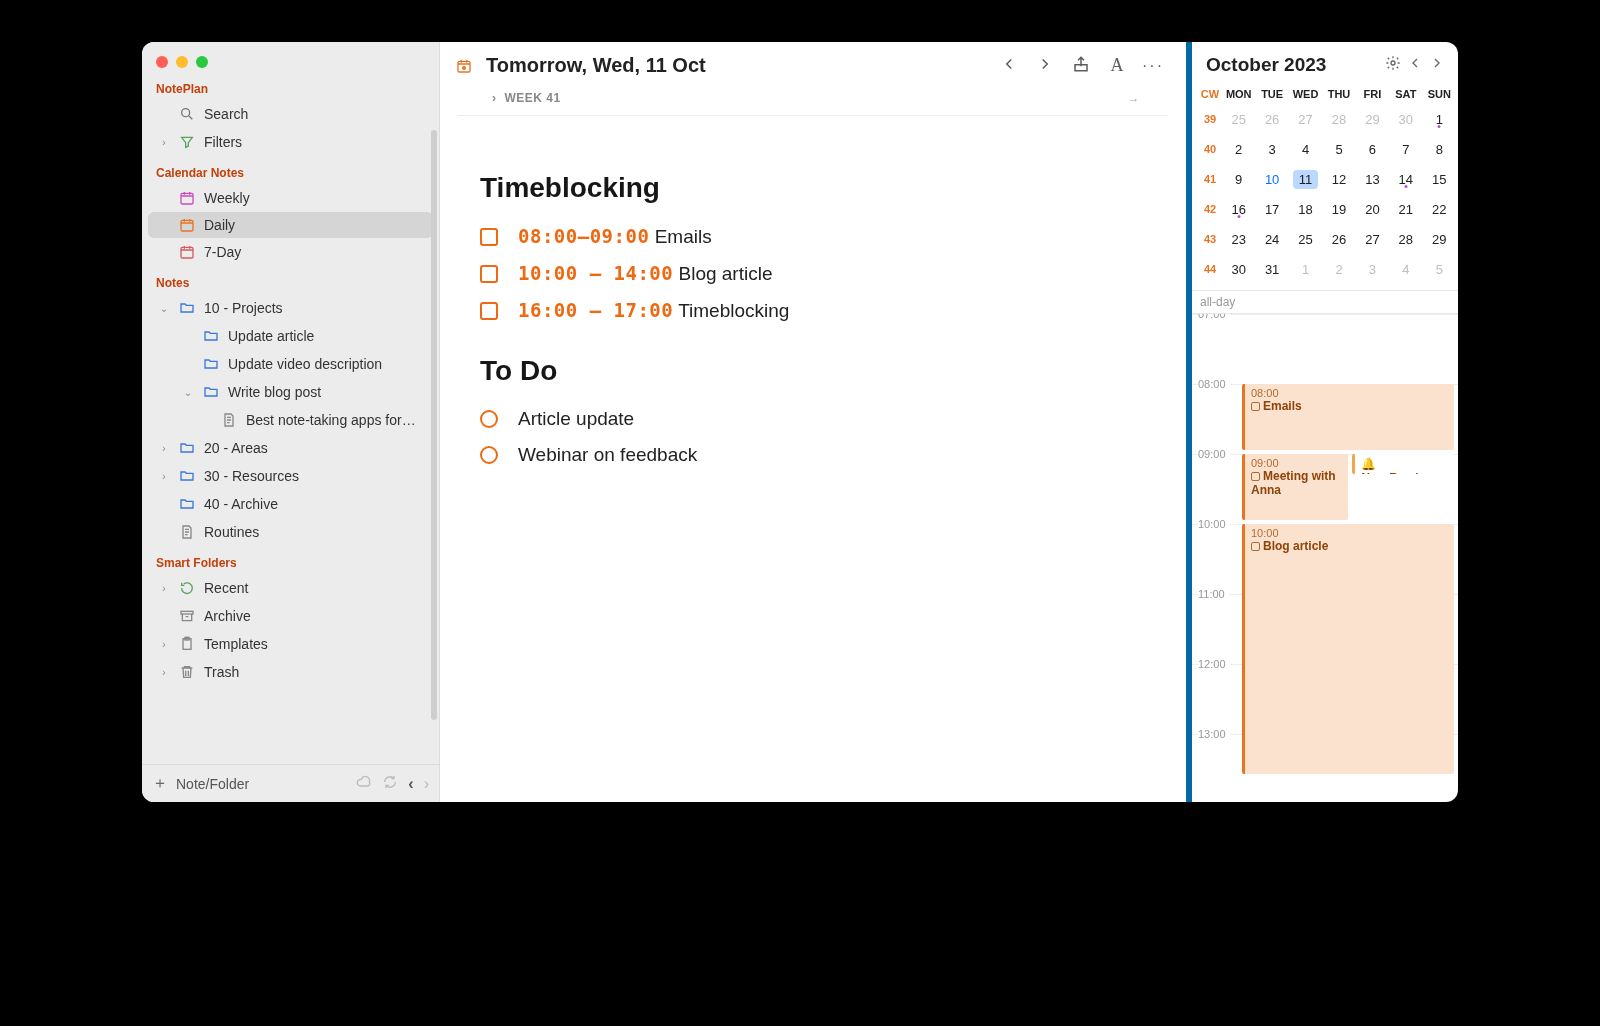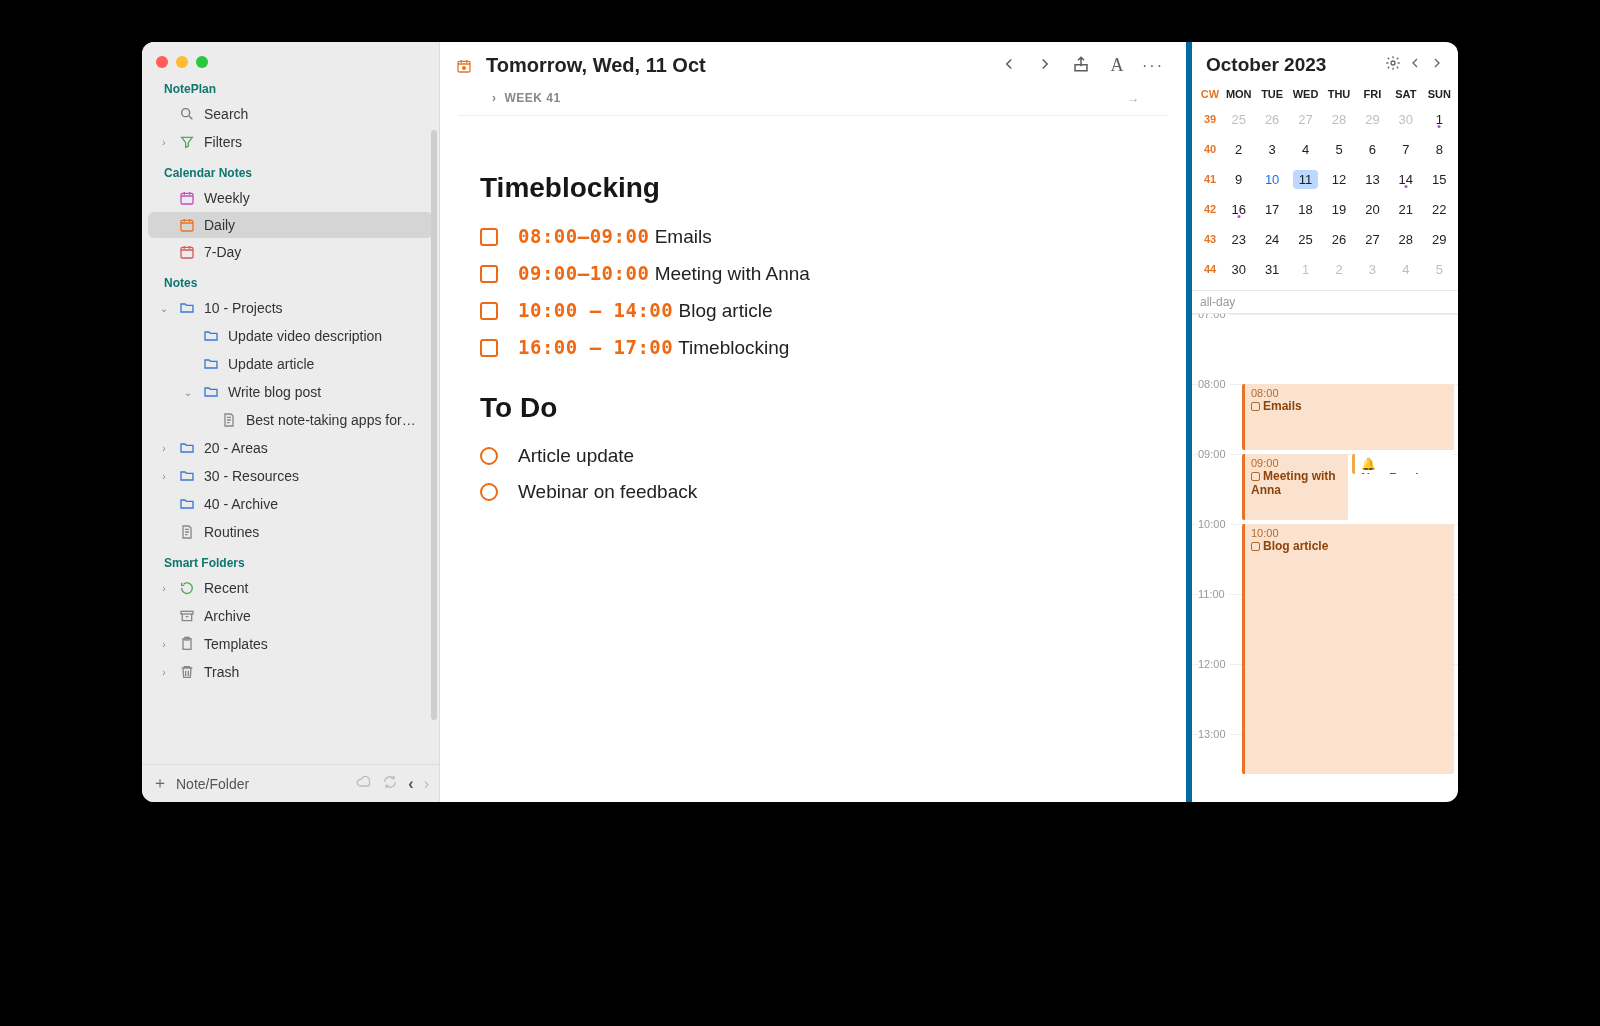--- a/index.html
+++ b/index.html
@@ -22,21 +22,21 @@
 .sidebar {
   width: 298px;
   background: #edecec;
   border-right: 1px solid #dcdcdc;
   display: flex; flex-direction: column;
   position: relative;
 }
 .traffic { display:flex; gap:8px; padding:14px 14px 4px; }
 .tl { width:12px; height:12px; border-radius:50%; }
 .tl.red{background:#ff5f57;} .tl.yel{background:#febc2e;} .tl.grn{background:#28c840;}
-.section-label { font-size:12px; color:#0f766e; font-weight:600; padding:10px 22px 4px; }
+.section-label { font-size:12px; color:#c2410c; font-weight:600; padding:10px 14px 4px; }
 .sb-item {
   display:flex; align-items:center; gap:8px;
   padding:5px 10px; margin:1px 6px;
   border-radius:6px; font-size:14px; color:#333; cursor:default;
 }
 .sb-item.active { background:#d6d5d5; }
 .sb-item .indent1 { width:16px; }
 .sb-item .indent2 { width:34px; }
 .chev { width:12px; color:#8a8a8a; font-size:10px; text-align:center;}
 .ic { width:18px; display:inline-flex; justify-content:center; }
@@ -172,31 +172,31 @@
       <span>10 - Projects</span>
     </div>
     <div class="sb-item">
       <span class="indent1"></span>
         <span class="chev"></span>
       <span class="ic">
           <svg viewBox="0 0 24 24" fill="none" stroke="#3a78d6" stroke-width="2">
             <path d="M3 6h6l2 2h10v10H3z"></path>
           </svg>
         </span>
-      <span>Update video description</span>
+      <span>Update article</span>
     </div>
     <div class="sb-item">
       <span class="indent1"></span>
         <span class="chev"></span>
       <span class="ic">
           <svg viewBox="0 0 24 24" fill="none" stroke="#3a78d6" stroke-width="2">
             <path d="M3 6h6l2 2h10v10H3z"></path>
           </svg>
         </span>
-      <span>Update article</span>
+      <span>Update video description</span>
     </div>
     <div class="sb-item">
       <span class="indent1"></span>
         <span class="chev">⌄</span>
       <span class="ic">
           <svg viewBox="0 0 24 24" fill="none" stroke="#3a78d6" stroke-width="2">
             <path d="M3 6h6l2 2h10v10H3z"></path>
           </svg>
         </span>
       <span>Write blog post</span>
@@ -341,24 +341,20 @@
 
     <div class="editor">
       <div class="h1">Timeblocking</div>
       <div id="timeblocks">
           <div class="task-row">
             <span class="chk"></span>
             <span><span class="timespec">08:00–09:00</span> <span>Emails</span></span>
           </div>
           <div class="task-row">
             <span class="chk"></span>
-            <span><span class="timespec">09:00–10:00</span> <span>Meeting with Anna</span></span>
-          </div>
-          <div class="task-row">
-            <span class="chk"></span>
             <span><span class="timespec">10:00 – 14:00</span> <span>Blog article</span></span>
           </div>
           <div class="task-row">
             <span class="chk"></span>
             <span><span class="timespec">16:00 – 17:00</span> <span>Timeblocking</span></span>
           </div>
         </div>
       <div class="h1">To Do</div>
       <div id="todos">
           <div class="task-row">

